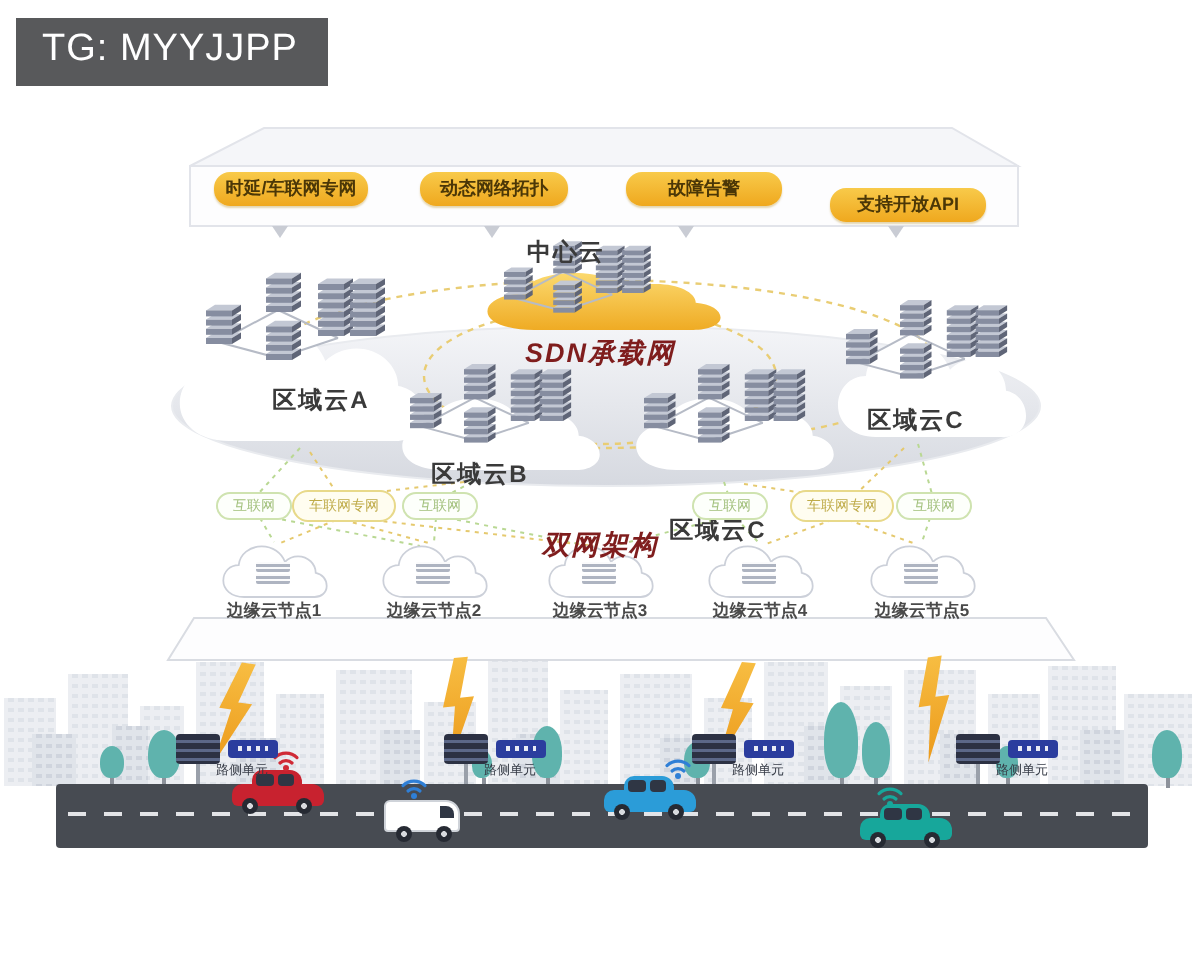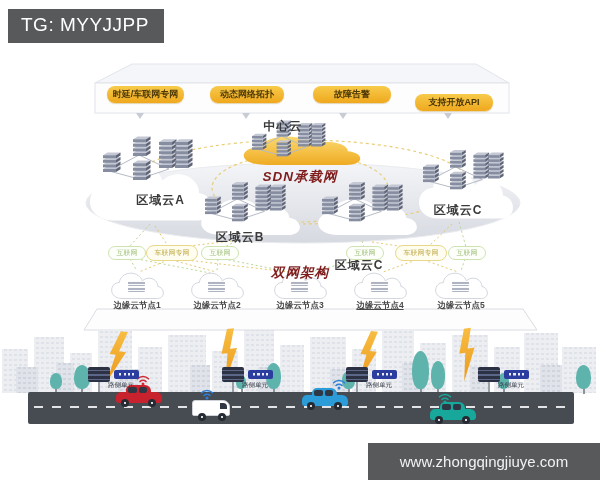--- a/index.html
+++ b/index.html
@@ -551,21 +551,20 @@
     <polygon points="97,309 523,309 537,330 84,330" fill="#fdfdfe" stroke="#d9dce2"></polygon>
     <g id="g-bolts">
         <path d="M9,0 L1,24 L7,24 L2,52 L17,20 L10,20 L16,0 Z" fill="url(#bolt)" transform="translate(112,330) rotate(8)"></path>
         <path d="M9,0 L1,24 L7,24 L2,52 L17,20 L10,20 L16,0 Z" fill="url(#bolt)" transform="translate(218,330) rotate(-6)"></path>
         <path d="M9,0 L1,24 L7,24 L2,52 L17,20 L10,20 L16,0 Z" fill="url(#bolt)" transform="translate(362,330) rotate(6)"></path>
         <path d="M9,0 L1,24 L7,24 L2,52 L17,20 L10,20 L16,0 Z" fill="url(#bolt)" transform="translate(455,330) rotate(-8)"></path>
       </g>
   </svg>
 
   <div class="tg-badge">TG: MYYJJPP</div>
-  <div class="site-badge">www.zhongqingjiuye.com</div>
 
   <div class="lbl lbl-med" style="left:283px;top:118px;">中心云</div>
   <div class="lbl lbl-big" style="left:300px;top:168px;">SDN承载网</div>
   <div class="lbl lbl-big" style="left:300px;top:264px;">双网架构</div>
 
   <div id="h-pills">
       <div class="pill" style="left: 107px; top: 86px; width: 77px;">时延/车联网专网</div>
       <div class="pill" style="left: 210px; top: 86px; width: 74px;">动态网络拓扑</div>
       <div class="pill" style="left: 313px; top: 86px; width: 78px;">故障告警</div>
       <div class="pill" style="left: 415px; top: 94px; width: 78px;">支持开放API</div>
@@ -589,21 +588,21 @@
       <div class="rack" style="left: 128px; top: 287px; width: 17px; height: 4.5px;"></div>
       <div class="lbl lbl-small" style="left: 137px; top: 300px;">边缘云节点1</div>
       <div class="rack" style="left: 208px; top: 281px; width: 17px; height: 4.5px;"></div>
       <div class="rack" style="left: 208px; top: 287px; width: 17px; height: 4.5px;"></div>
       <div class="lbl lbl-small" style="left: 217px; top: 300px;">边缘云节点2</div>
       <div class="rack" style="left: 291px; top: 281px; width: 17px; height: 4.5px;"></div>
       <div class="rack" style="left: 291px; top: 287px; width: 17px; height: 4.5px;"></div>
       <div class="lbl lbl-small" style="left: 300px; top: 300px;">边缘云节点3</div>
       <div class="rack" style="left: 371px; top: 281px; width: 17px; height: 4.5px;"></div>
       <div class="rack" style="left: 371px; top: 287px; width: 17px; height: 4.5px;"></div>
-      <div class="lbl lbl-small" style="left: 380px; top: 300px; text-decoration: underline;">边缘云节点4</div>
+      <div class="lbl lbl-small" style="left: 380px; top: 300px;">边缘云节点4</div>
       <div class="rack" style="left: 452px; top: 281px; width: 17px; height: 4.5px;"></div>
       <div class="rack" style="left: 452px; top: 287px; width: 17px; height: 4.5px;"></div>
       <div class="lbl lbl-small" style="left: 461px; top: 300px;">边缘云节点5</div>
     </div>
 
   <div id="h-city">
       <div class="bld back" style="left: 2px; width: 26px; height: 44px;"></div>
       <div class="bld back" style="left: 34px; width: 30px; height: 56px;"></div>
       <div class="bld back" style="left: 70px; width: 22px; height: 40px;"></div>
       <div class="bld back" style="left: 98px; width: 34px; height: 62px;"></div>

